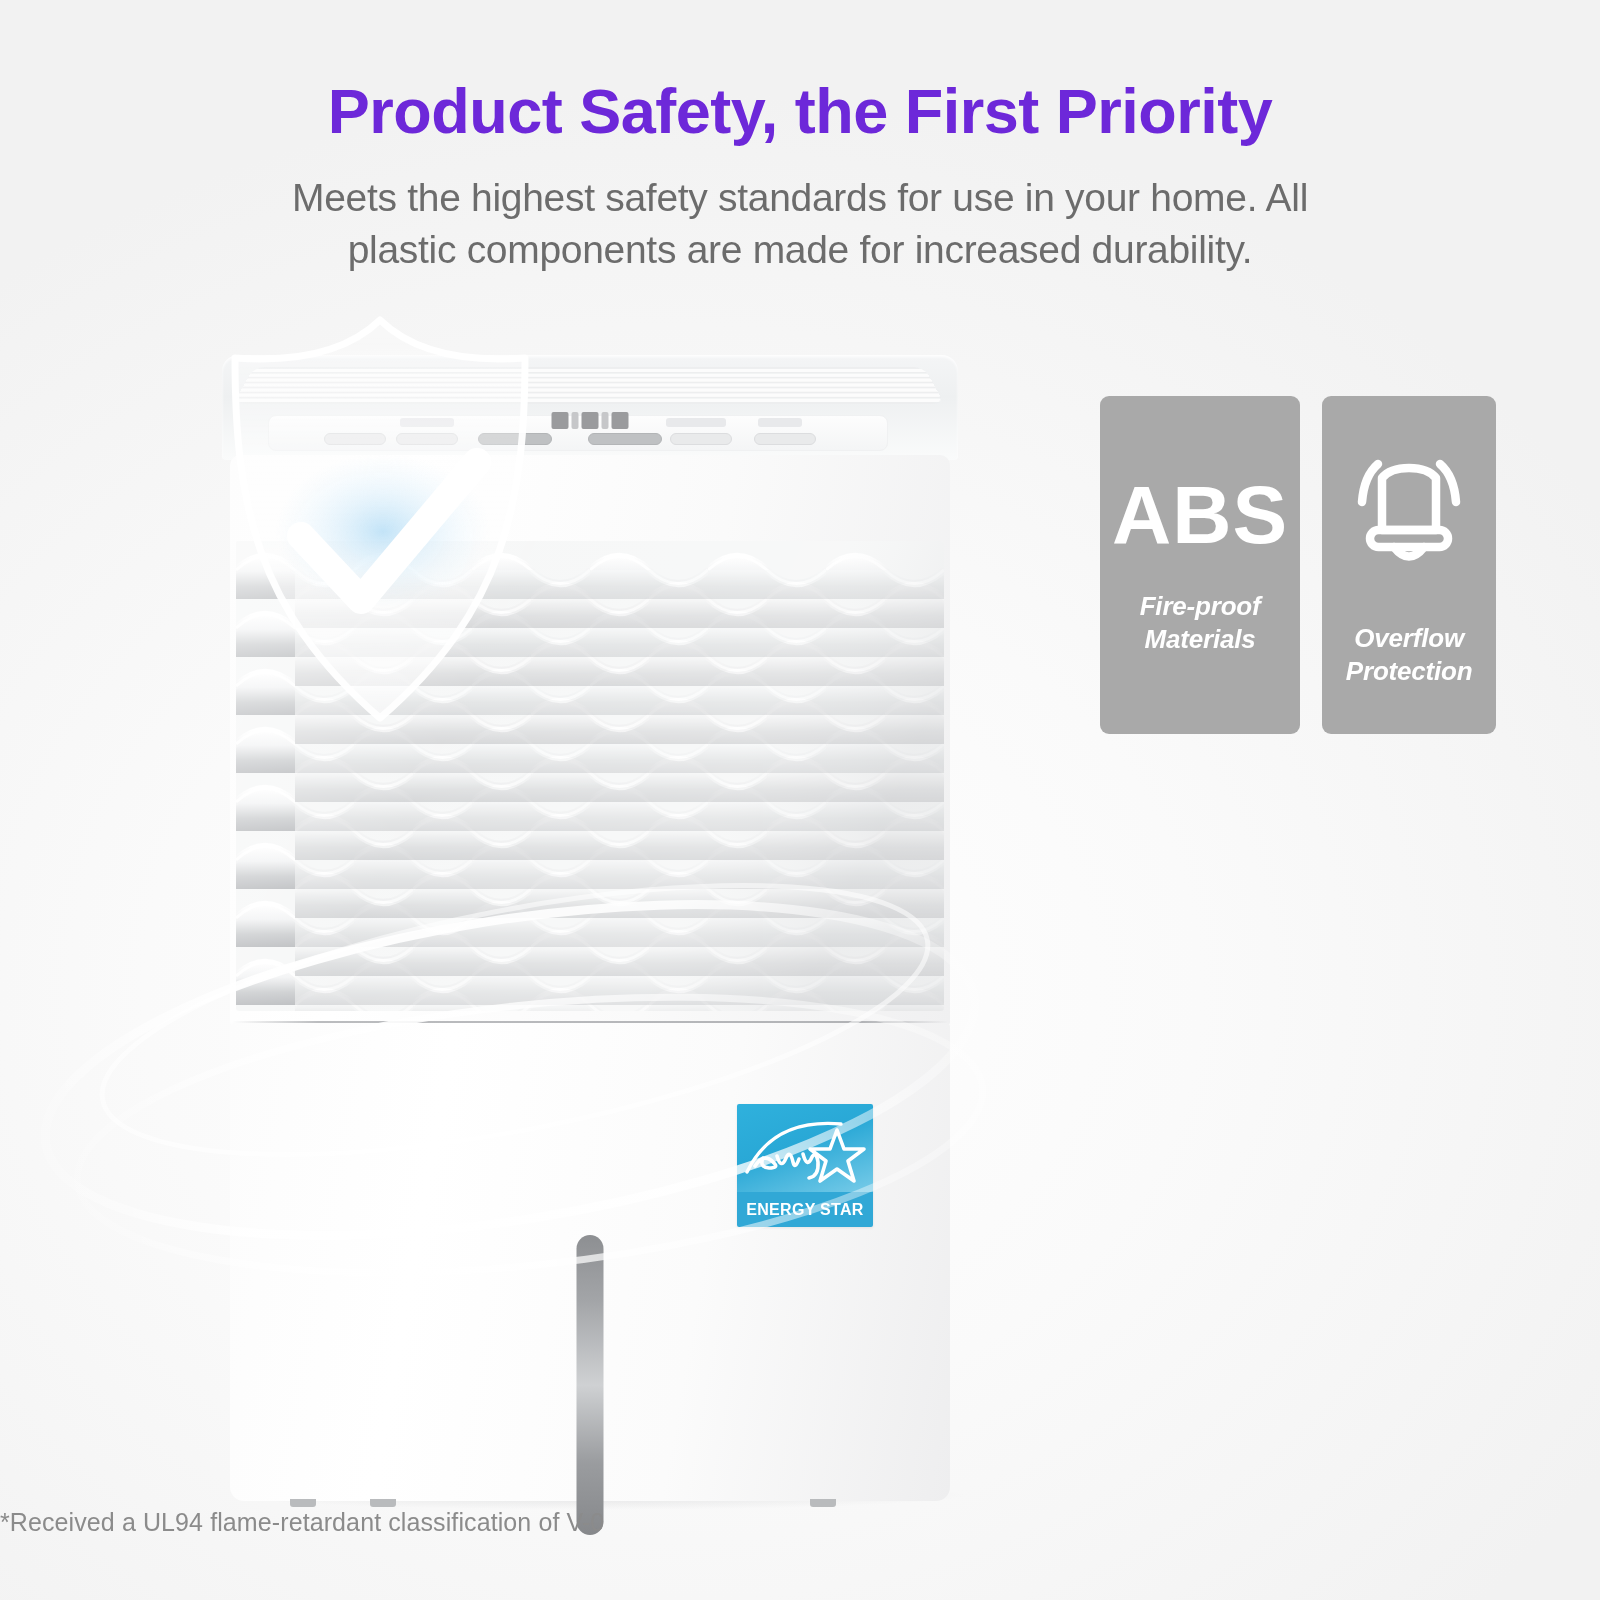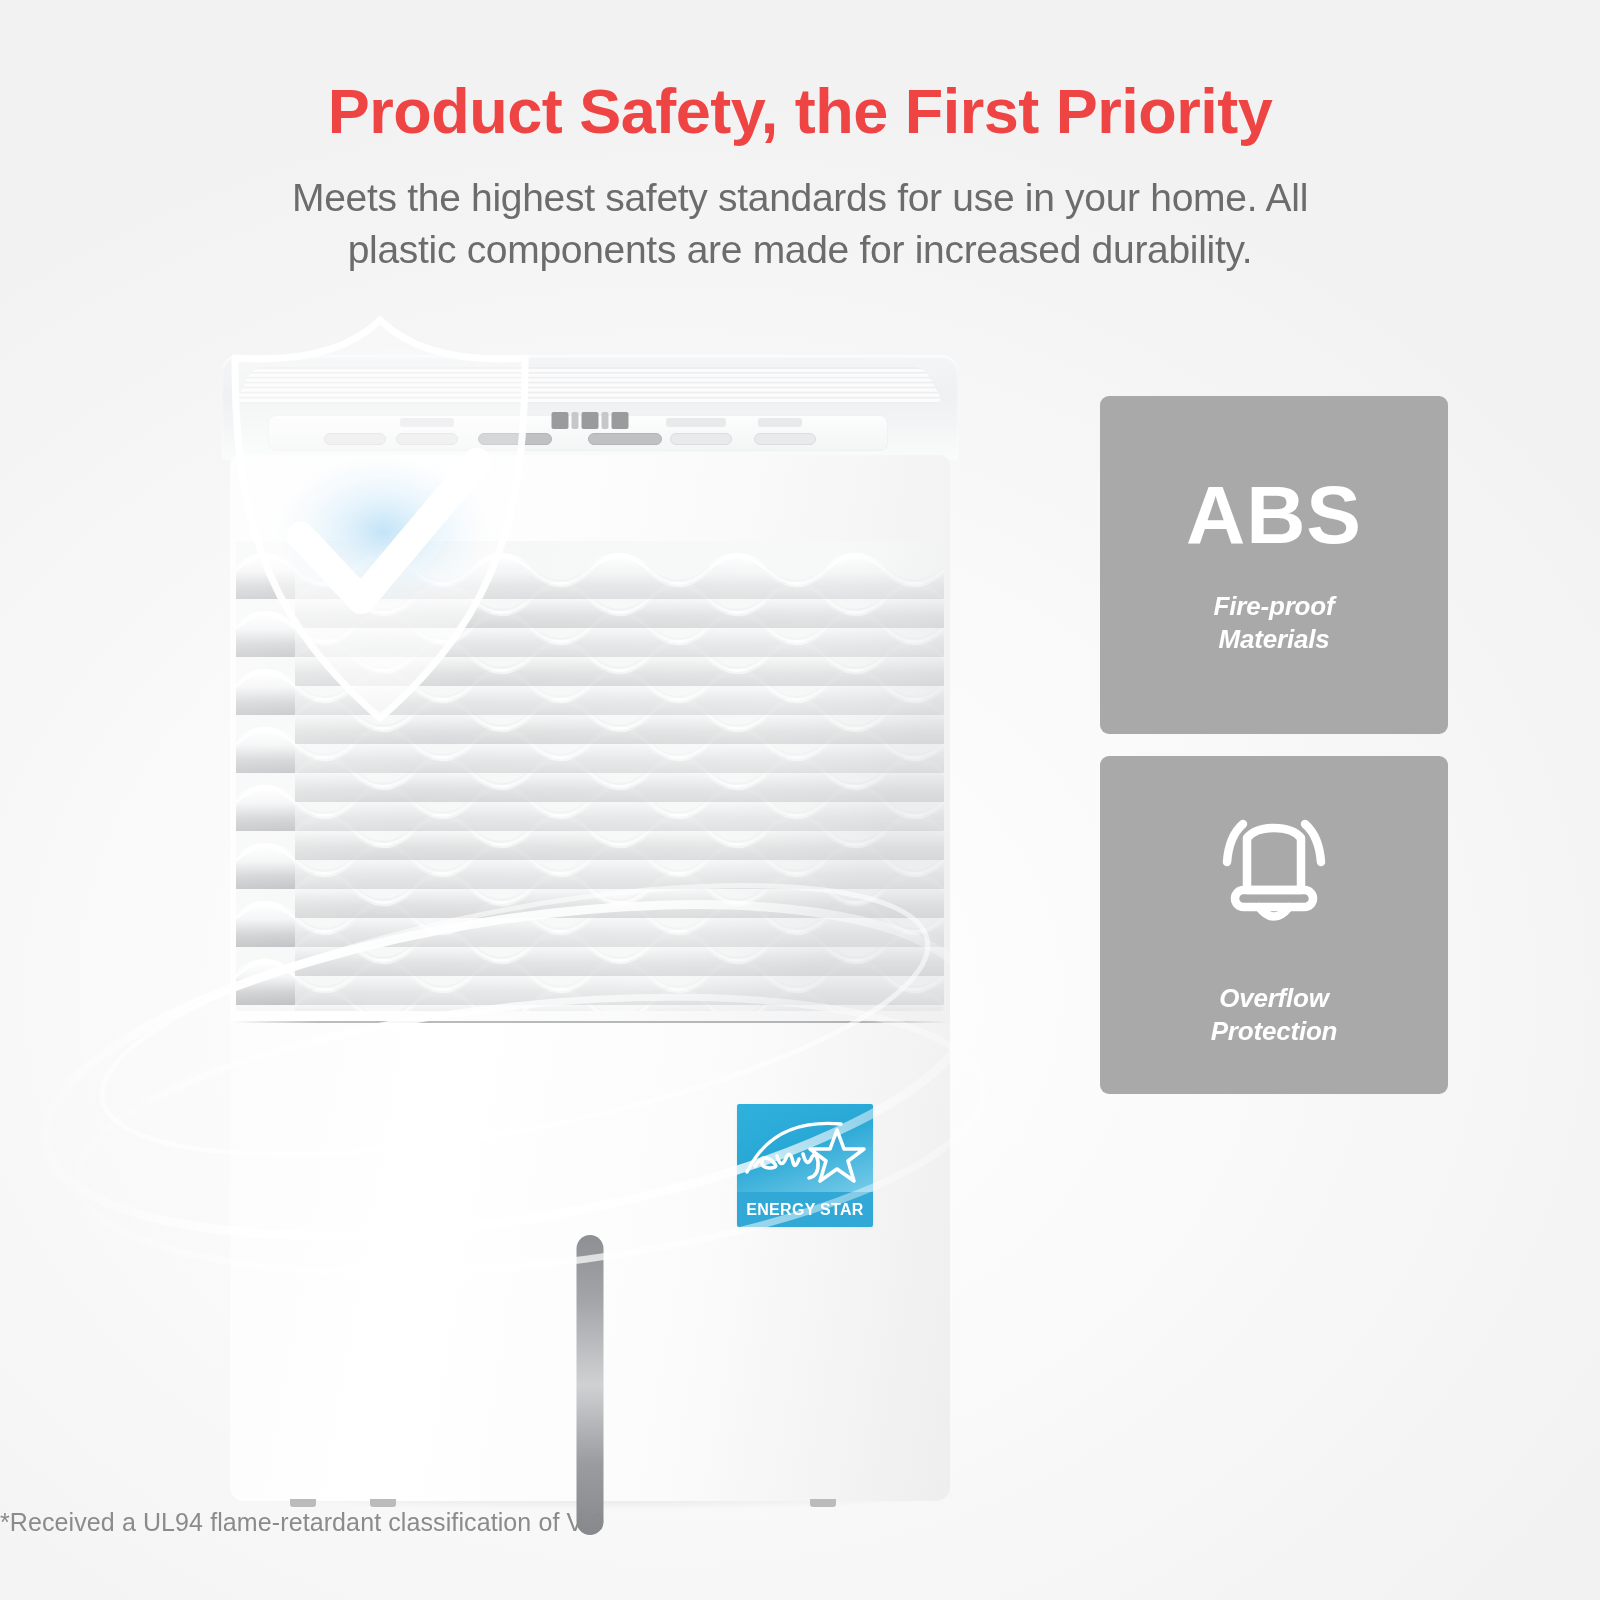--- a/index.html
+++ b/index.html
@@ -28,21 +28,21 @@
   
   .header {
     position: absolute;
     top: 78px; left: 0; right: 0;
     text-align: center;
     z-index: 6;
   }
   .headline {
     font-size: 63px;
     font-weight: bold;
-    color: #ef4444;
+    color: #6d28d9;
     letter-spacing: -0.5px;
     line-height: 1.05;
   }
   .subheadline {
     margin: 28px auto 0;
     width: 1130px;
     font-size: 39px;
     font-weight: 400;
     color: #6c6c6c;
     line-height: 1.34;
@@ -62,21 +62,21 @@
     z-index: 7;
   }
 
   
   .cards {
     position: absolute;
     left: 1100px;
     top: 396px;
     width: 332px;
     display: flex;
-    flex-direction: column;
+    flex-direction: row;
     gap: 22px;
     z-index: 6;
   }
   .card {
     width: 348px;
     height: 338px;
     background: #a9a9a9;
     border-radius: 9px;
     display: flex;
     flex-direction: column;

